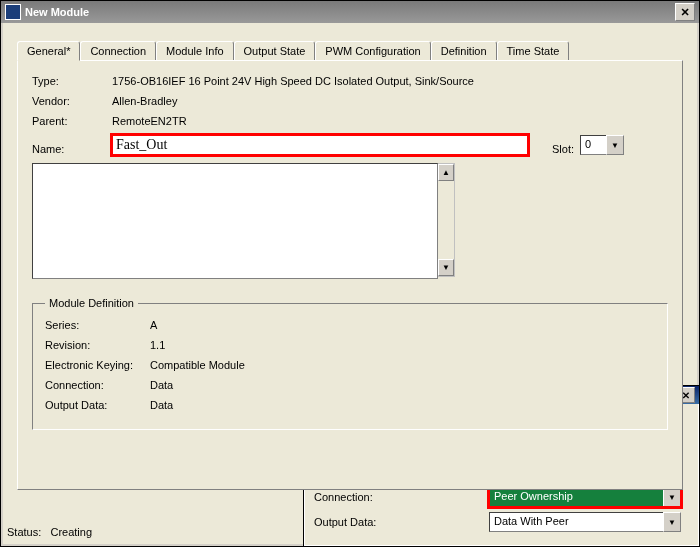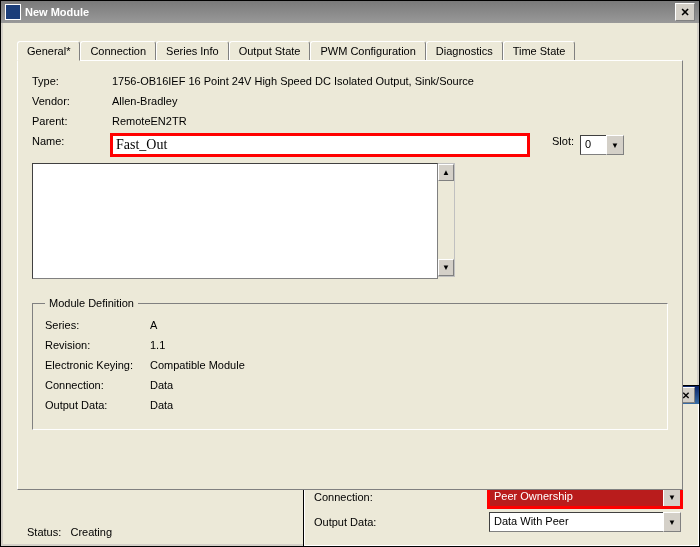--- a/index.html
+++ b/index.html
@@ -9,21 +9,21 @@
 .titlebar .title{flex:1;font-weight:bold}
 .titlebar .close{width:18px;height:16px;background:#d4d0c8;border:1px solid #808080;border-top-color:#fff;border-left-color:#fff;color:#000;display:flex;align-items:center;justify-content:center;font-weight:bold;font-family:Arial;font-size:11px}
 .dlg-body{position:relative;padding:6px;height:calc(100% - 22px);box-sizing:border-box;border:2px solid #d4d0c8;border-top:none}
 
 .tabstrip{position:relative;margin:12px 8px 0 8px}
 .tabs{display:flex;position:relative;z-index:2}
 .tab{padding:3px 9px 3px 9px;border:1px solid #808080;border-bottom:none;background:#ece9d8;border-top-left-radius:3px;border-top-right-radius:3px;margin-right:0;border-left-color:#fff;border-top-color:#fff;color:#000;cursor:default;position:relative}
 .tab.active{background:#ece9d8;z-index:3;border-bottom:1px solid #ece9d8;margin-bottom:-1px}
 .tabpanel{border:1px solid #808080;border-left-color:#fff;border-top-color:#fff;padding:14px 14px 10px 14px;min-height:430px;box-sizing:border-box;background:#ece9d8;position:relative;z-index:1}
 
-.row{display:flex;align-items:flex-start;margin-bottom:8px}
+.row{display:flex;align-items:flex-end;margin-bottom:8px}
 .lbl{width:80px}
 .lbl2{width:105px}
 input.text{border:1px solid #808080;border-top-color:#404040;border-left-color:#404040;background:#fff;font-family:Tahoma;font-size:14px;padding:1px 3px;height:16px}
 textarea.desc{border:1px solid #808080;border-top-color:#404040;border-left-color:#404040;background:#fff;font-family:Tahoma;font-size:11px;width:400px;height:110px;resize:none}
 .sb{width:16px;height:112px;background:#ece9d8;border:1px solid #c0c0c0;display:flex;flex-direction:column;justify-content:space-between;border-left:none}
 .sb .btn{height:15px;background:#d4d0c8;border:1px solid #fff;border-right-color:#808080;border-bottom-color:#808080;display:flex;align-items:center;justify-content:center;font-size:8px}
 
 fieldset{border:1px solid #fff;border-top-color:#808080;border-left-color:#808080;margin:18px 0 0 0;padding:10px 12px 10px 12px;position:relative}
 legend{padding:0 4px}
 .btn3d{background:#d4d0c8;border:1px solid #808080;border-top-color:#fff;border-left-color:#fff;padding:2px 12px;font-family:Tahoma;font-size:11px;cursor:default}
@@ -33,51 +33,51 @@
 
 .innerwin{position:absolute;left:302px;top:384px;width:395px;height:160px;border:1px solid #000;background:#ece9d8;box-shadow:0 0 0 1px #fff inset}
 .innerwin .tb2{display:flex;align-items:center;height:18px;background:linear-gradient(#0a246a,#3a6ea5);color:#fff;padding:0 4px;font-weight:bold}
 .innerwin .tb2 .title{flex:1}
 .innerwin .tb2 .close{width:16px;height:14px;background:#d4d0c8;border:1px solid #808080;border-top-color:#fff;border-left-color:#fff;color:#000;display:flex;align-items:center;justify-content:center;font-family:Arial;font-size:10px;font-weight:bold}
 .innerwin .body{padding:8px 10px 4px 10px}
 .irow{display:flex;align-items:center;margin-bottom:5px}
 .dropdown{display:flex;align-items:stretch;height:20px}
 .dropdown .val{border:1px solid #808080;border-top-color:#404040;border-left-color:#404040;border-right:none;background:#fff;padding:2px 4px;min-width:120px;box-sizing:border-box;font-size:11px}
 .dropdown .arrow{width:16px;border:1px solid #808080;border-top-color:#fff;border-left-color:#fff;background:#d4d0c8;display:flex;align-items:center;justify-content:center;font-size:8px}
-.dropdown.sel .val{background:#b91c1c;color:#fff}
+.dropdown.sel .val{background:#15803d;color:#fff}
 .spinbox{display:flex;align-items:stretch;height:20px}
 .spinbox .v{border:1px solid #808080;border-top-color:#404040;border-left-color:#404040;background:#fff;padding:2px 4px;width:26px;border-right:none}
 .spinbox .arrows{width:14px;display:flex;flex-direction:column}
 .spinbox .arrows div{flex:1;background:#d4d0c8;border:1px solid #808080;border-top-color:#fff;border-left-color:#fff;font-size:6px;display:flex;align-items:center;justify-content:center}
 
-.status{position:absolute;left:24px;bottom:6px}
+.status{position:absolute;left:4px;bottom:6px}
 
 
 .partialbtn{position:absolute;right:3px;bottom:4px;width:15px;height:26px;border-top:1px solid #fff;border-left:1px solid #fff;background:#d4d0c8}
 </style>
 </head>
 <body>
 
 <div class="window">
 
   <div class="titlebar">
     <div class="icon"></div>
     <div class="title">New Module</div>
     <div class="close">✕</div>
   </div>
 
   <div class="dlg-body">
     <div class="tabstrip">
       <div class="tabs">
         <div class="tab active">General*</div>
         <div class="tab">Connection</div>
-        <div class="tab">Series Info</div>
+        <div class="tab">Module Info</div>
         <div class="tab">Output State</div>
         <div class="tab">PWM Configuration</div>
-        <div class="tab">Diagnostics</div>
+        <div class="tab">Definition</div>
         <div class="tab">Time State</div>
       </div>
 
       <div class="tabpanel">
         <div class="row">
           <div class="lbl">Type:</div>
           <div>1756-OB16IEF 16 Point 24V High Speed DC Isolated Output, Sink/Source</div>
         </div>
         <div class="row">
           <div class="lbl">Vendor:</div>

